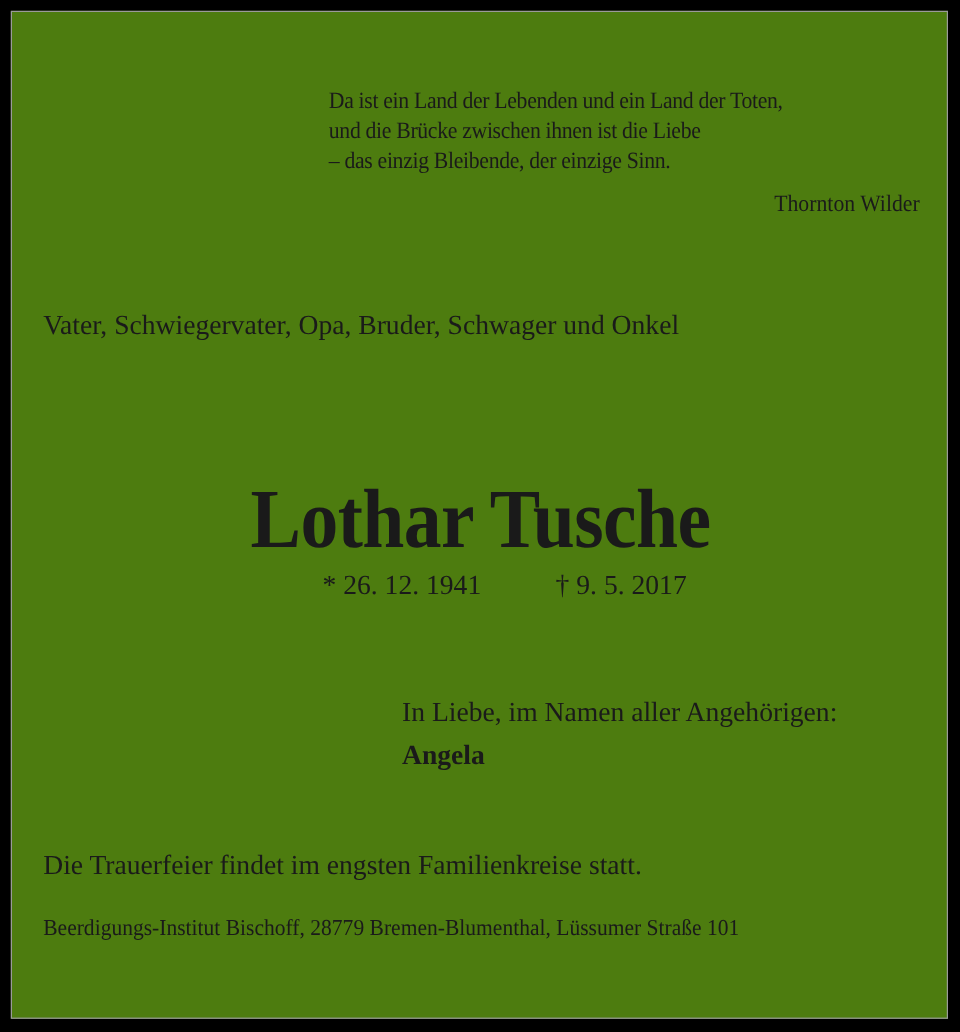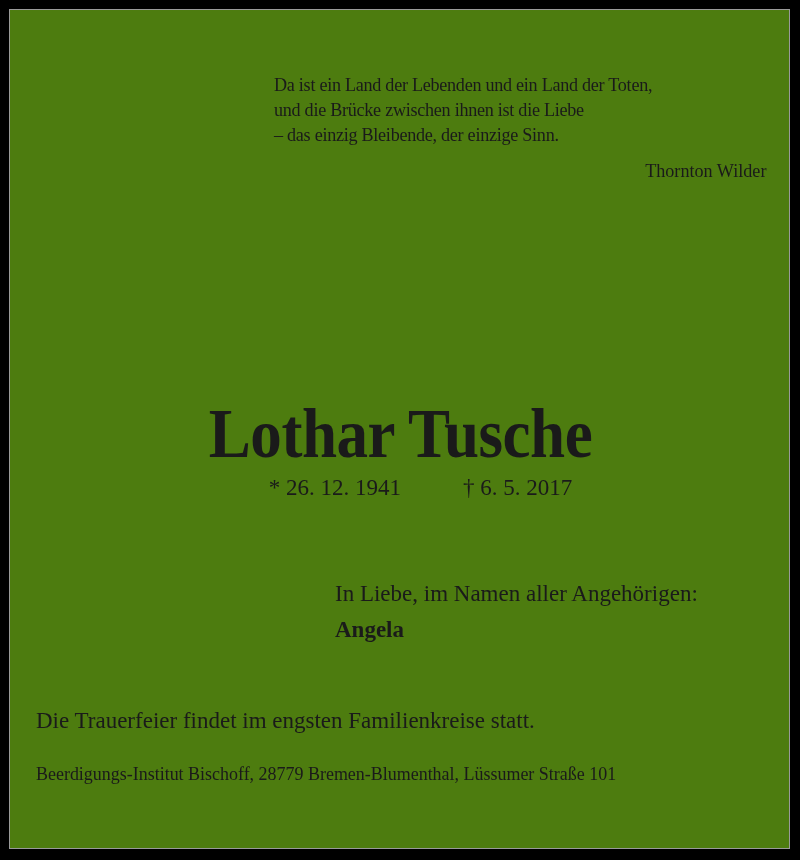--- a/index.html
+++ b/index.html
@@ -28,26 +28,27 @@
 
 <div class="card">
   <div class="abs quote">
     <div>Da ist ein Land der Lebenden und ein Land der Toten,</div>
     <div>und die Brücke zwischen ihnen ist die Liebe</div>
     <div>– das einzig Bleibende, der einzige Sinn.</div>
   </div>
   <div class="abs author">Thornton Wilder</div>
 
   <div class="abs intro">
+    <div>Vater, Schwiegervater, Opa, Bruder, Schwager und Onkel</div>
   </div>
 
   <div class="abs name">Lothar Tusche</div>
 
   <div class="abs dates">
-    <span class="birth">* 26. 12. 1941</span><span>† 6. 5. 2017</span>
+    <span class="birth">* 26. 12. 1941</span><span>† 9. 5. 2017</span>
   </div>
 
   <div class="abs closing">
     <div>In Liebe, im Namen aller Angehörigen:</div>
     <div class="signer">Angela</div>
   </div>
 
   <div class="abs ceremony">Die Trauerfeier findet im engsten Familienkreise statt.</div>
   <div class="abs funeral">Beerdigungs-Institut Bischoff, 28779 Bremen-Blumenthal, Lüssumer Straße 101</div>
 </div>

